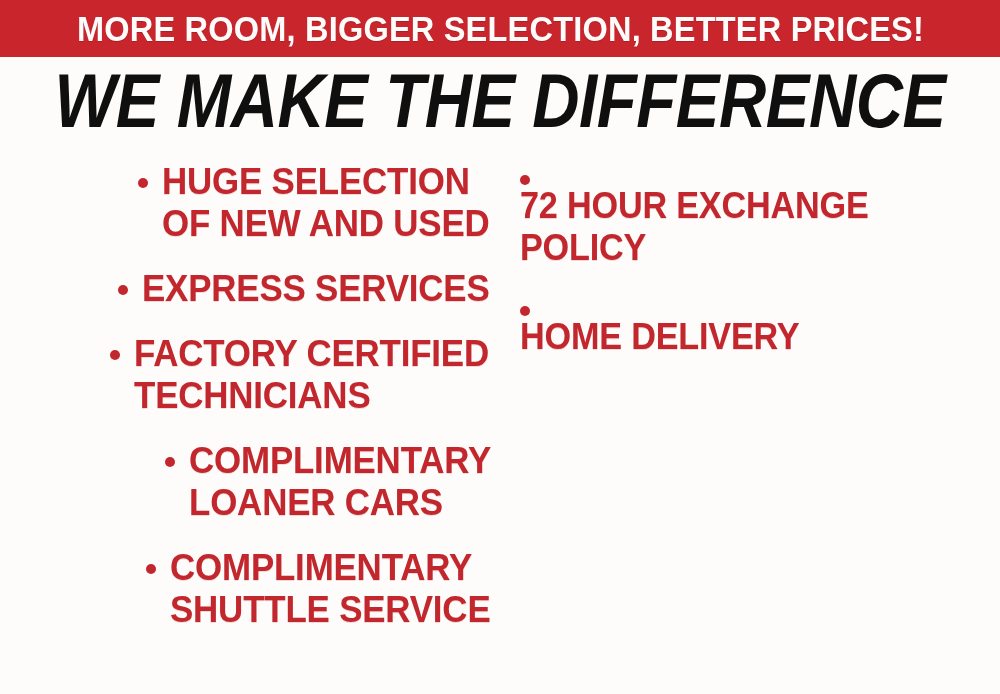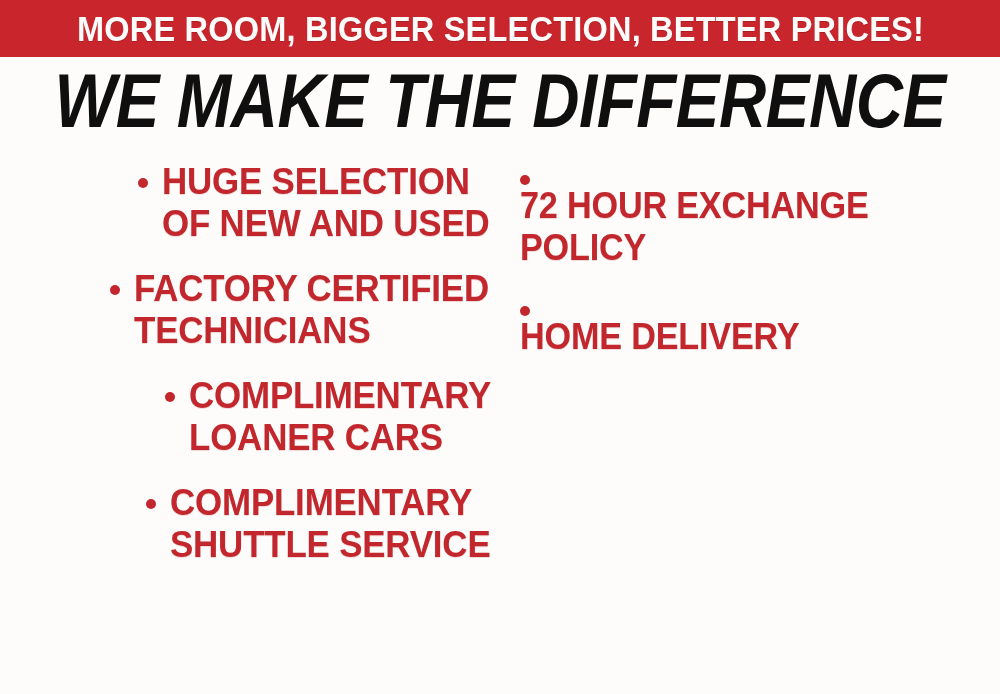--- a/index.html
+++ b/index.html
@@ -148,20 +148,24 @@
   <div class="columns">
 
     <div class="col col-left">
 
       <div class="bullet-item">
         <span class="bullet-dot"></span>
         <span class="bullet-label">HUGE SELECTION
 OF NEW AND USED</span>
       </div>
 
+      <div class="bullet-item">
+        <span class="bullet-dot"></span>
+        <span class="bullet-label">EXPRESS SERVICES</span>
+      </div>
 
       <div class="bullet-item">
         <span class="bullet-dot"></span>
         <span class="bullet-label">FACTORY CERTIFIED
 TECHNICIANS</span>
       </div>
 
       <div class="bullet-item">
         <span class="bullet-dot"></span>
         <span class="bullet-label">COMPLIMENTARY

